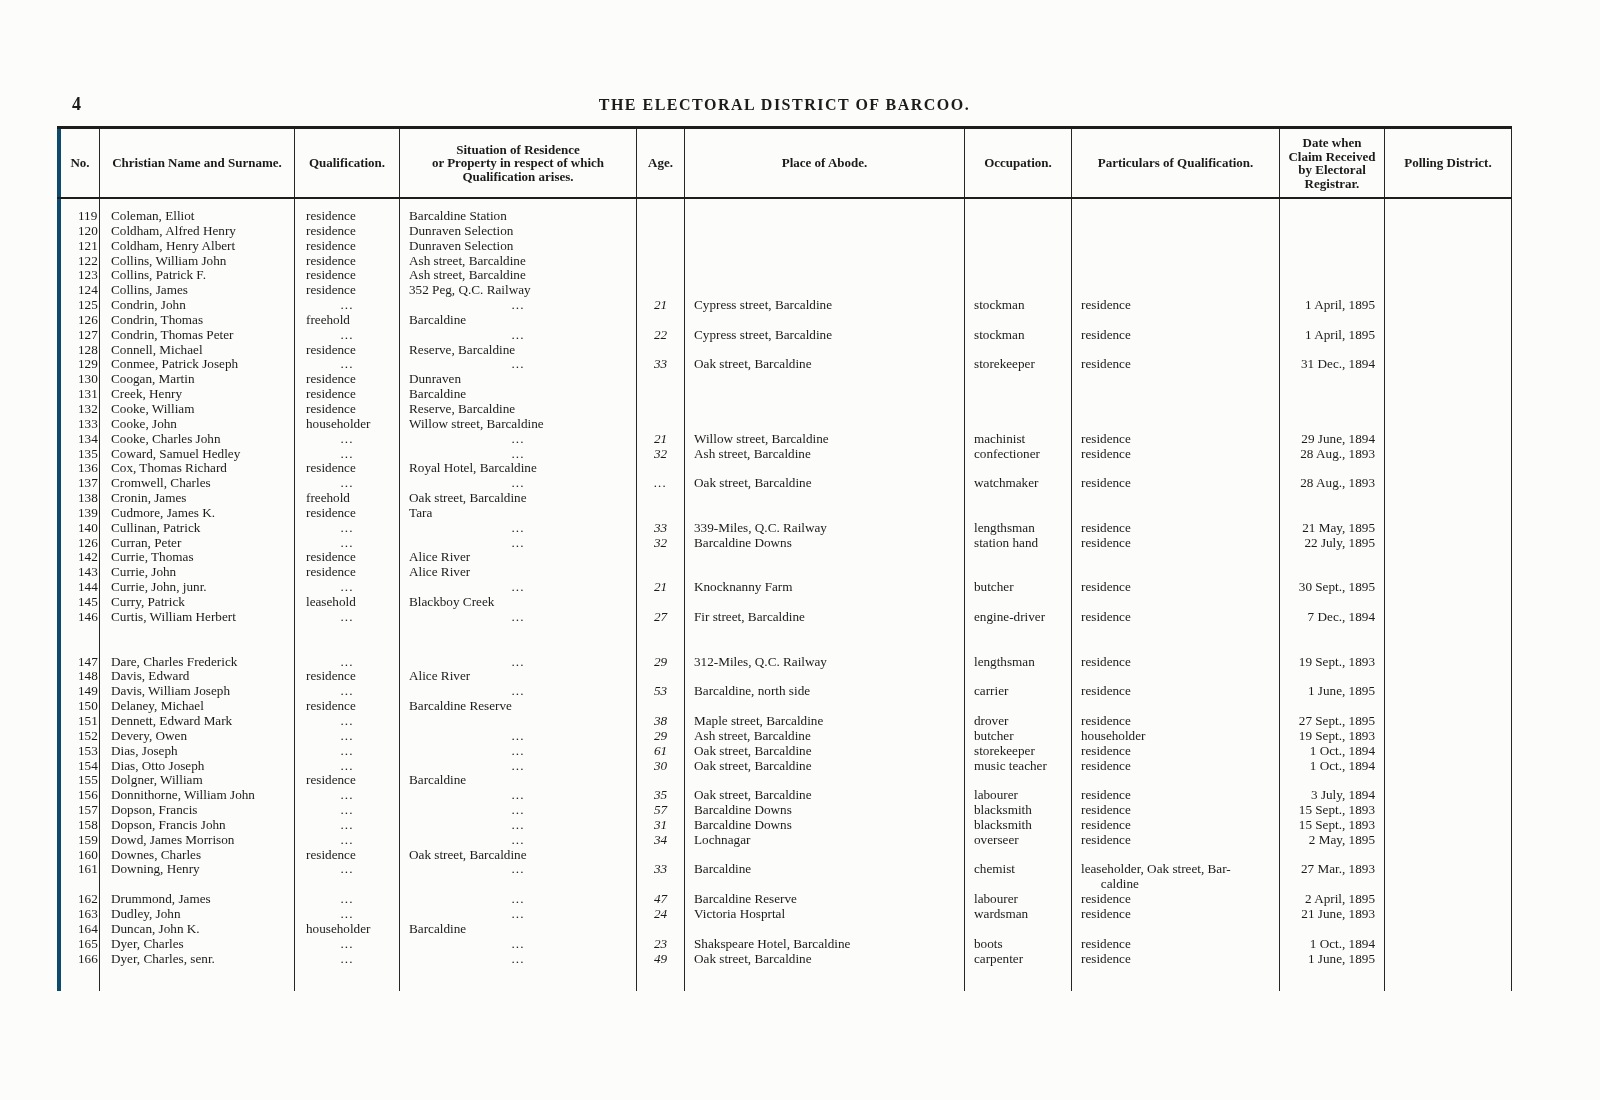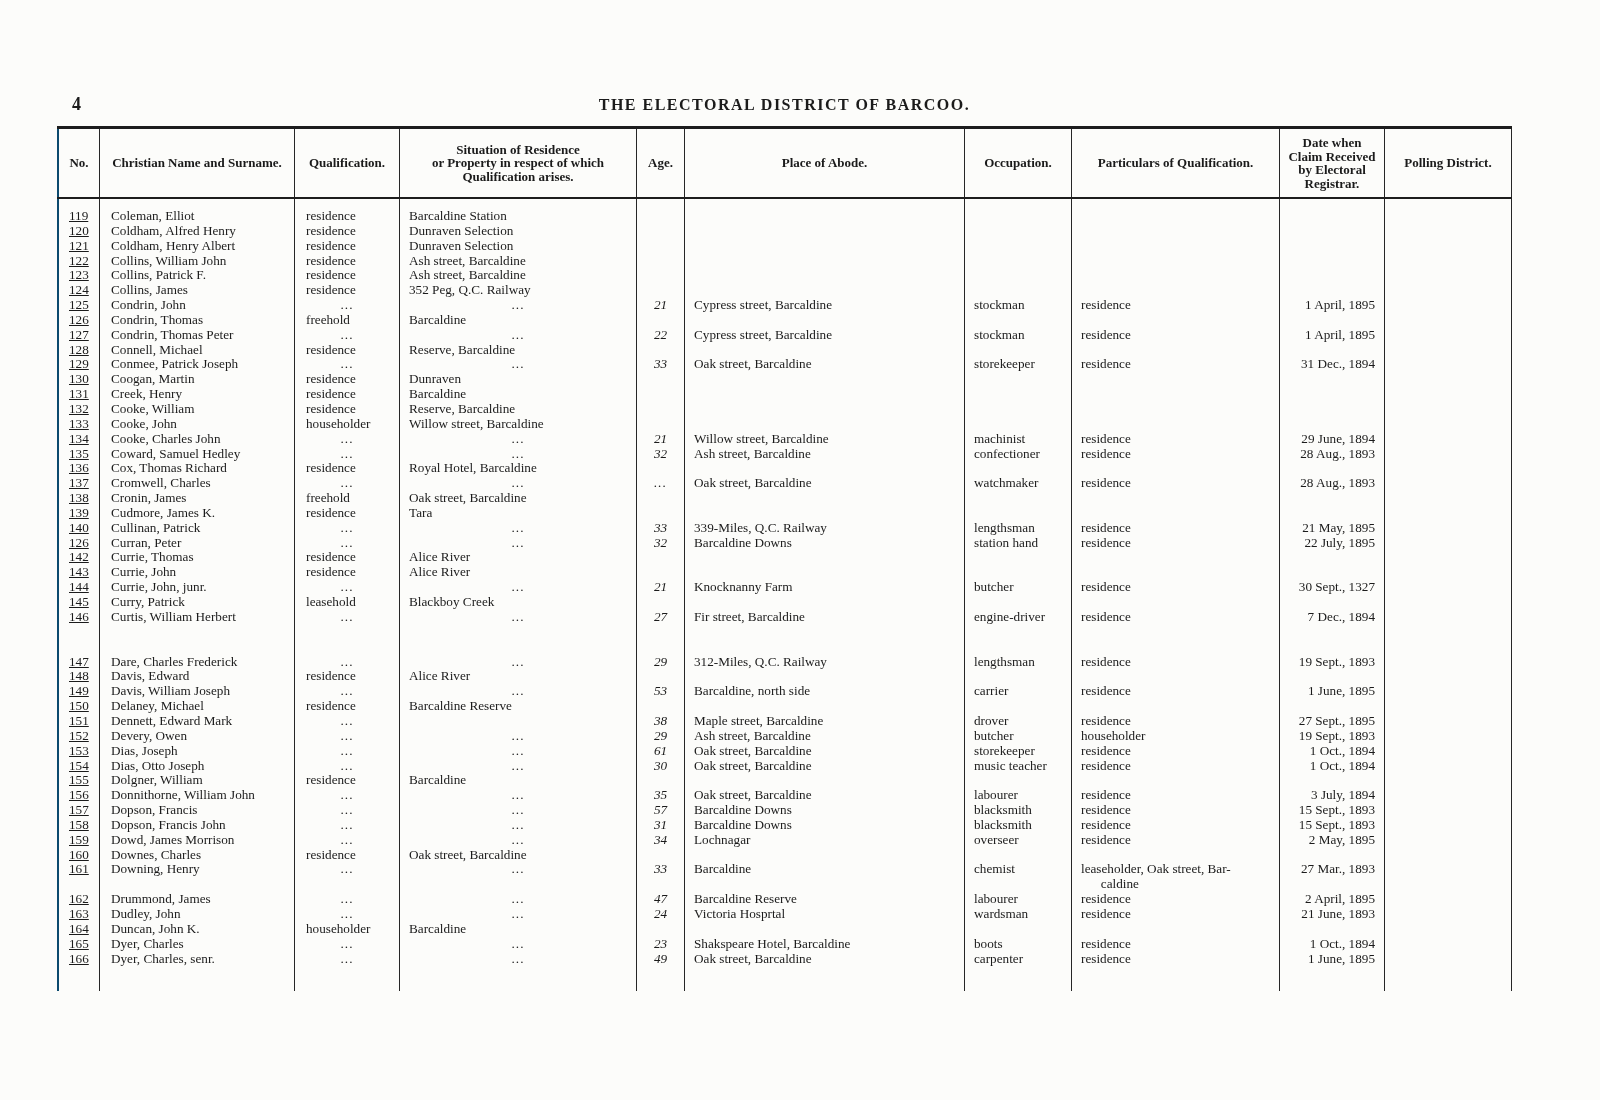--- a/index.html
+++ b/index.html
@@ -55,33 +55,33 @@
     font-weight: bold;
     line-height: 13.5px;
     white-space: pre-line;
     padding: 2px 3px;
   }
 
   .cell {
     border-right: 1px solid #262626;
     box-sizing: border-box;
   }
-  .grid-row .cell:first-child { border-left: 2px solid #0c4a6e; }
+  .grid-row .cell:first-child { border-left: 4px solid #0c4a6e; }
 
   .tbody .grid-row .cell {
     min-height: 14.85px;
     font-size: 13.2px;
     line-height: 14.85px;
     white-space: nowrap;
     overflow: hidden;
   }
   .tbody .spacer .cell { min-height: 0; height: 100%; }
   .tbody .spacer { }
 
-  .col-no   { padding-left: 10px; text-decoration: underline; }
+  .col-no   { padding-left: 17px; }
   .col-name { padding-left: 11px; }
   .col-qualification { padding-left: 11px; }
   .col-situation     { padding-left: 9px; }
   .col-age  { text-align: center; padding-left: 0; font-style: italic; }
   .col-abode { padding-left: 9px; }
   .col-occupation { padding-left: 9px; }
   .col-particulars { padding-left: 9px; white-space: pre-wrap !important; }
   .col-date { text-align: right; padding-right: 9px; }
   .col-polling { }
 
@@ -433,21 +433,21 @@
         </div>
         <div class="grid-row">
           <div class="cell col-no">144</div>
           <div class="cell col-name">Currie, John, junr.</div>
           <div class="cell col-qualification dots">...</div>
           <div class="cell col-situation dots">...</div>
           <div class="cell col-age">21</div>
           <div class="cell col-abode">Knocknanny Farm</div>
           <div class="cell col-occupation">butcher</div>
           <div class="cell col-particulars">residence</div>
-          <div class="cell col-date">30 Sept., 1327</div>
+          <div class="cell col-date">30 Sept., 1895</div>
           <div class="cell col-polling"></div>
         </div>
         <div class="grid-row">
           <div class="cell col-no">145</div>
           <div class="cell col-name">Curry, Patrick</div>
           <div class="cell col-qualification">leasehold</div>
           <div class="cell col-situation">Blackboy Creek</div>
           <div class="cell col-age"></div>
           <div class="cell col-abode"></div>
           <div class="cell col-occupation"></div>

